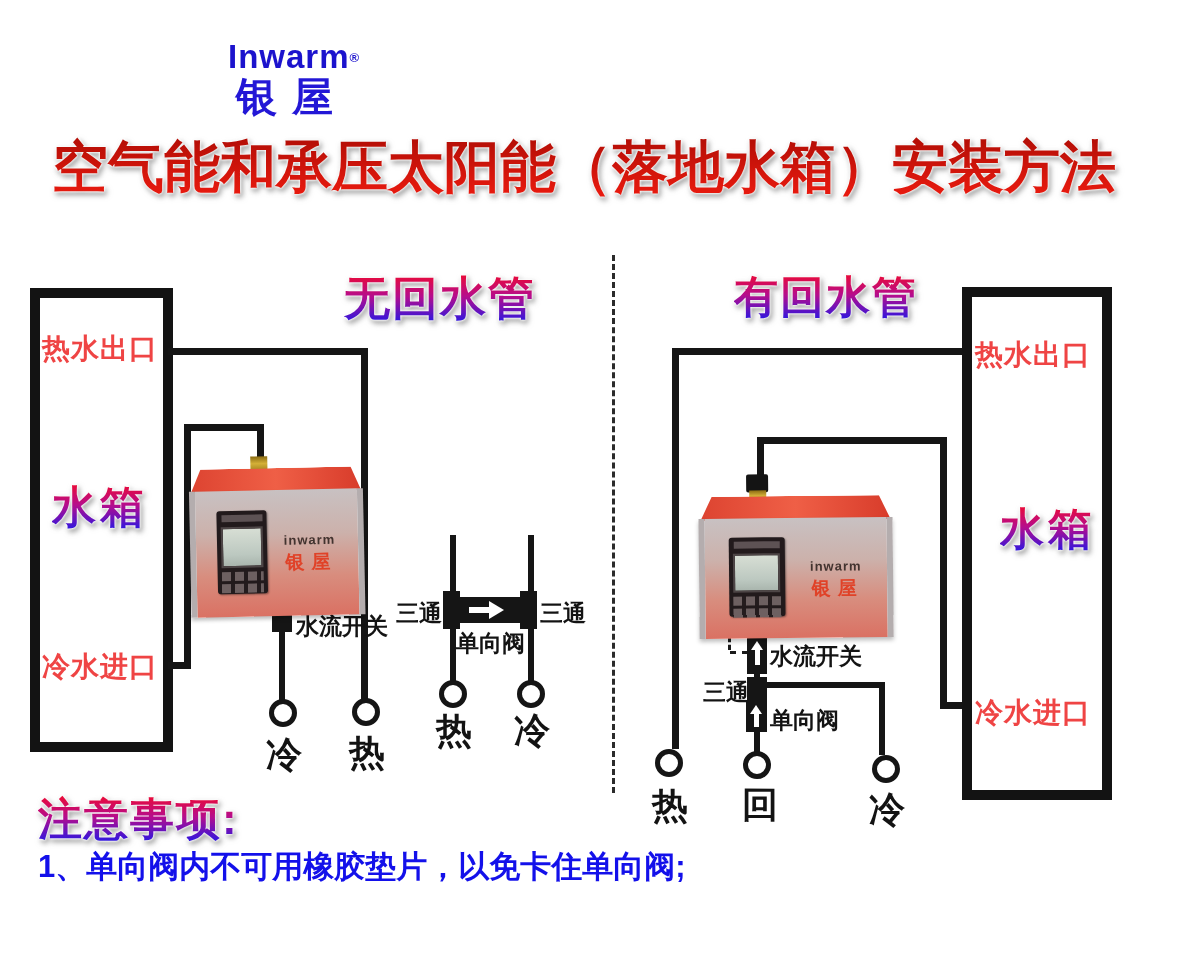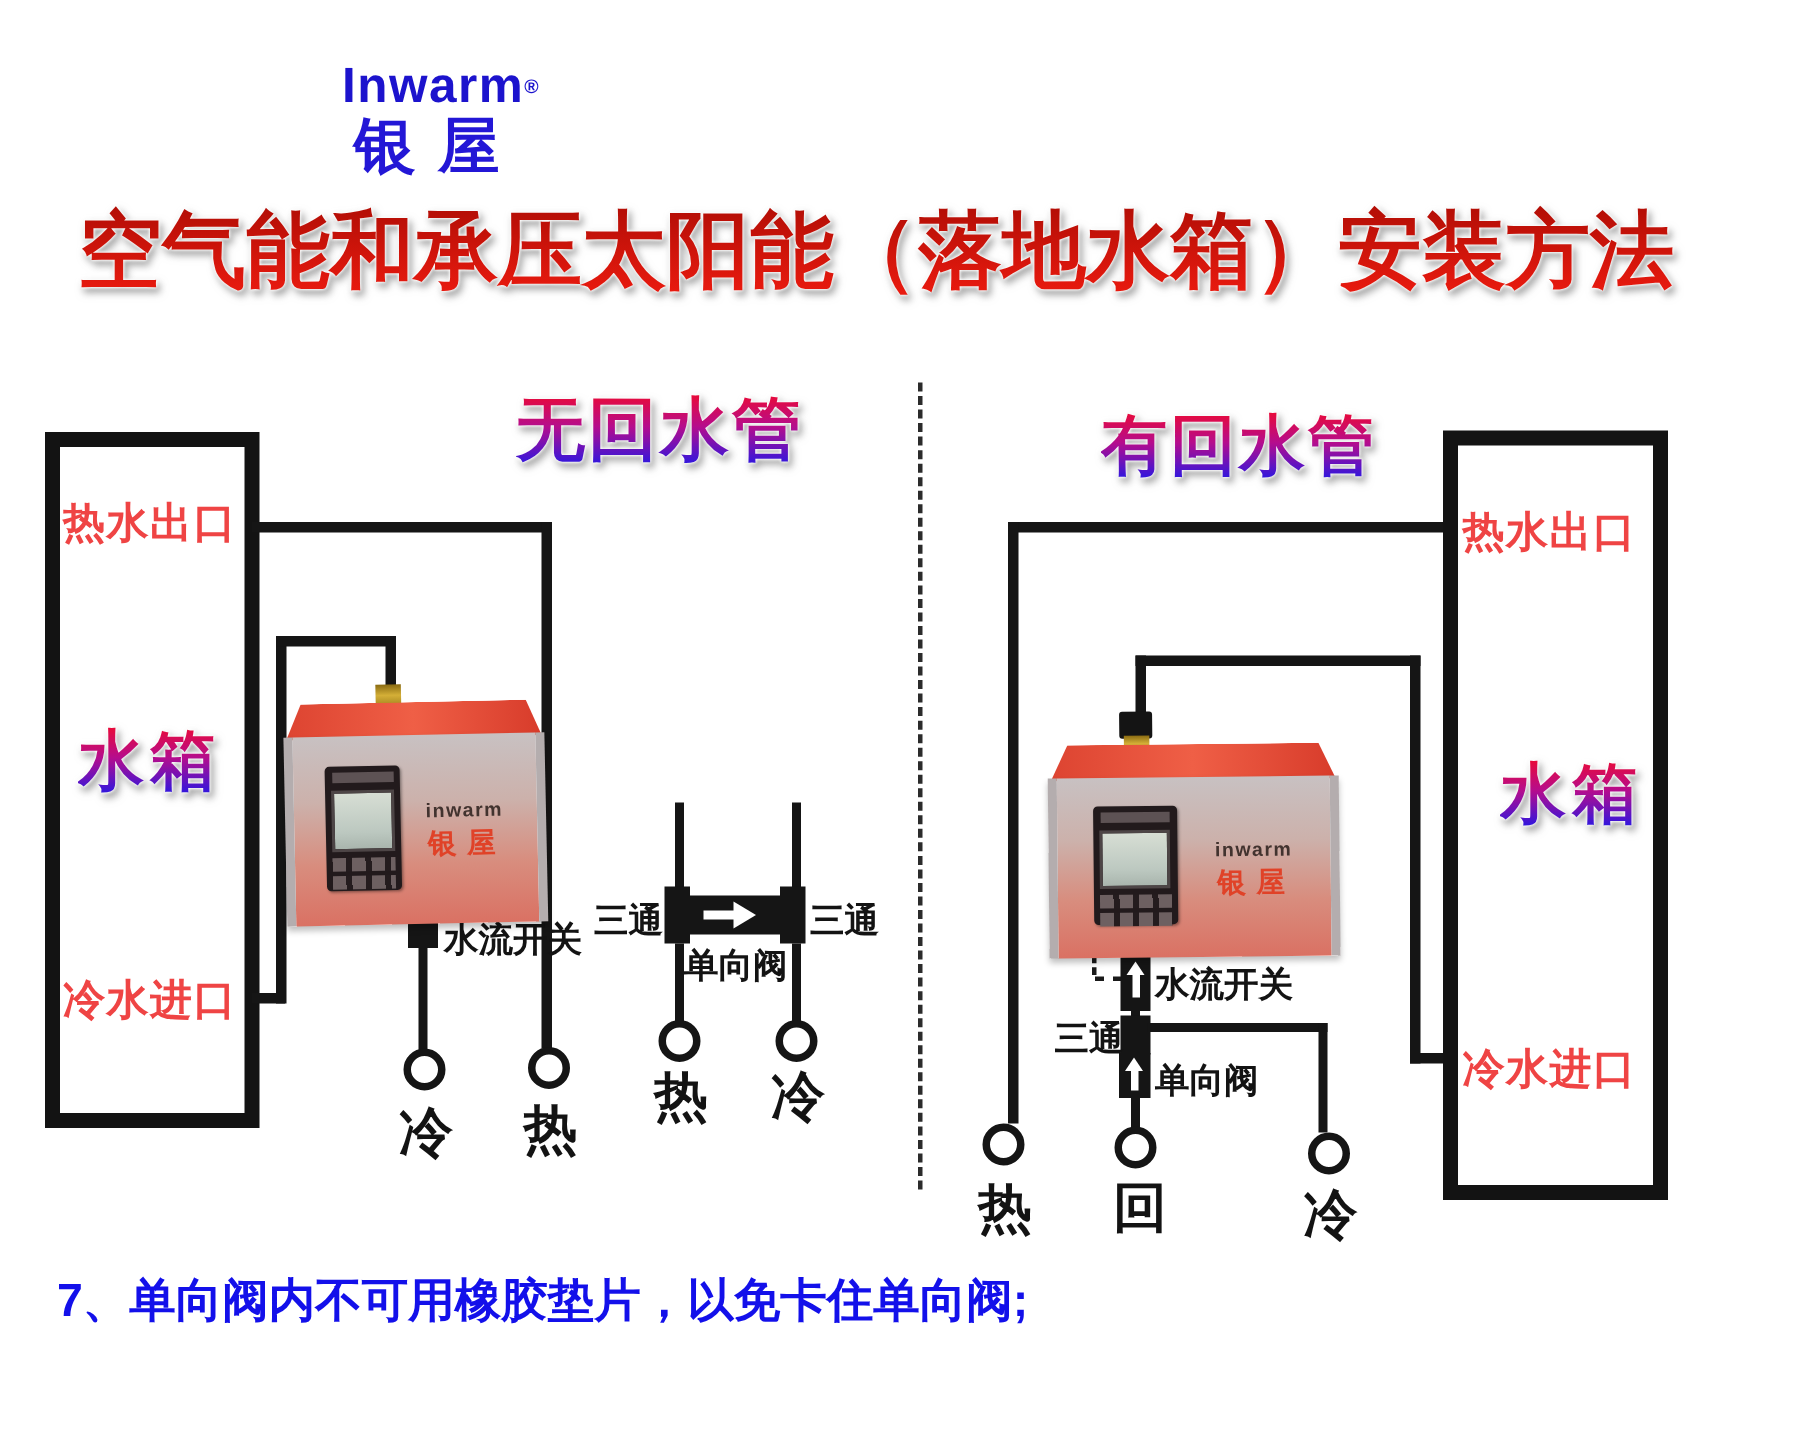--- a/index.html
+++ b/index.html
@@ -73,21 +73,21 @@
 <div class="canvas">
 
   <div class="abs" style="left:228px;top:40px;line-height:1;">
     <span style="font-size:33px;font-weight:900;color:#1c13cd;letter-spacing:1px;">Inwarm</span><sup style="font-size:13px;color:#1c13cd;font-weight:900;">®</sup>
     <div style="font-size:41px;font-weight:900;color:#2317d6;letter-spacing:15px;margin-top:4px;margin-left:8px;">银屋</div>
   </div>
 
 
   <div class="abs grad-sub b900 outline-white" style="left:52px;top:130px;font-size:56px;white-space:nowrap;">空气能和承压太阳能（落地水箱）安装方法</div>
 
-  <div class="abs grad-rb b900 outline-white" style="left:344px;top:256px;font-size:46px;letter-spacing:2px;">无回水管</div>
+  <div class="abs grad-rb b900 outline-white" style="left:344px;top:268px;font-size:46px;letter-spacing:2px;">无回水管</div>
   <div class="abs grad-rb b900 outline-white" style="left:722px;top:268px;font-size:44px;letter-spacing:2px;margin-left:12px;">有回水管</div>
   <div class="divider" style="left:612px;top:255px;height:538px;"></div>
 
   <div class="tank" style="left:30px;top:288px;width:123px;height:444px;"></div>
   <div class="tank-label" style="left:42px;top:330px;">热水出口</div>
   <div class="abs grad-rb b900 outline-white" style="left:52px;top:478px;font-size:44px;letter-spacing:4px;">水箱</div>
   <div class="tank-label" style="left:42px;top:648px;">冷水进口</div>
 
   <div class="ph" style="left:168px;top:348px;width:196px;height:7px;"></div>
   <div class="pv" style="left:361px;top:348px;width:7px;height:351px;"></div>
@@ -193,15 +193,16 @@
   </div>
   <div class="small-label" style="left:770px;top:705px;">单向阀</div>
 
   <div class="port" style="left:655px;top:749px;"></div>
   <div class="port" style="left:743px;top:751px;"></div>
   <div class="port" style="left:872px;top:755px;"></div>
   <div class="port-label" style="left:652px;top:782px;">热</div>
   <div class="port-label" style="left:742px;top:781px;">回</div>
   <div class="port-label" style="left:869px;top:786px;">冷</div>
 
-  <div class="abs" style="left:38px;top:846px;font-size:31px;font-weight:700;color:#1310ea;white-space:nowrap;">7、单向阀内不可用橡胶垫片，以免卡住单向阀;</div>
+  <div class="abs grad-rb b900 outline-white" style="left:38px;top:790px;font-size:44px;letter-spacing:2px;">注意事项:</div>
+  <div class="abs" style="left:38px;top:846px;font-size:31px;font-weight:700;color:#1310ea;white-space:nowrap;">1、单向阀内不可用橡胶垫片，以免卡住单向阀;</div>
 
 </div>
 
 </body></html>

